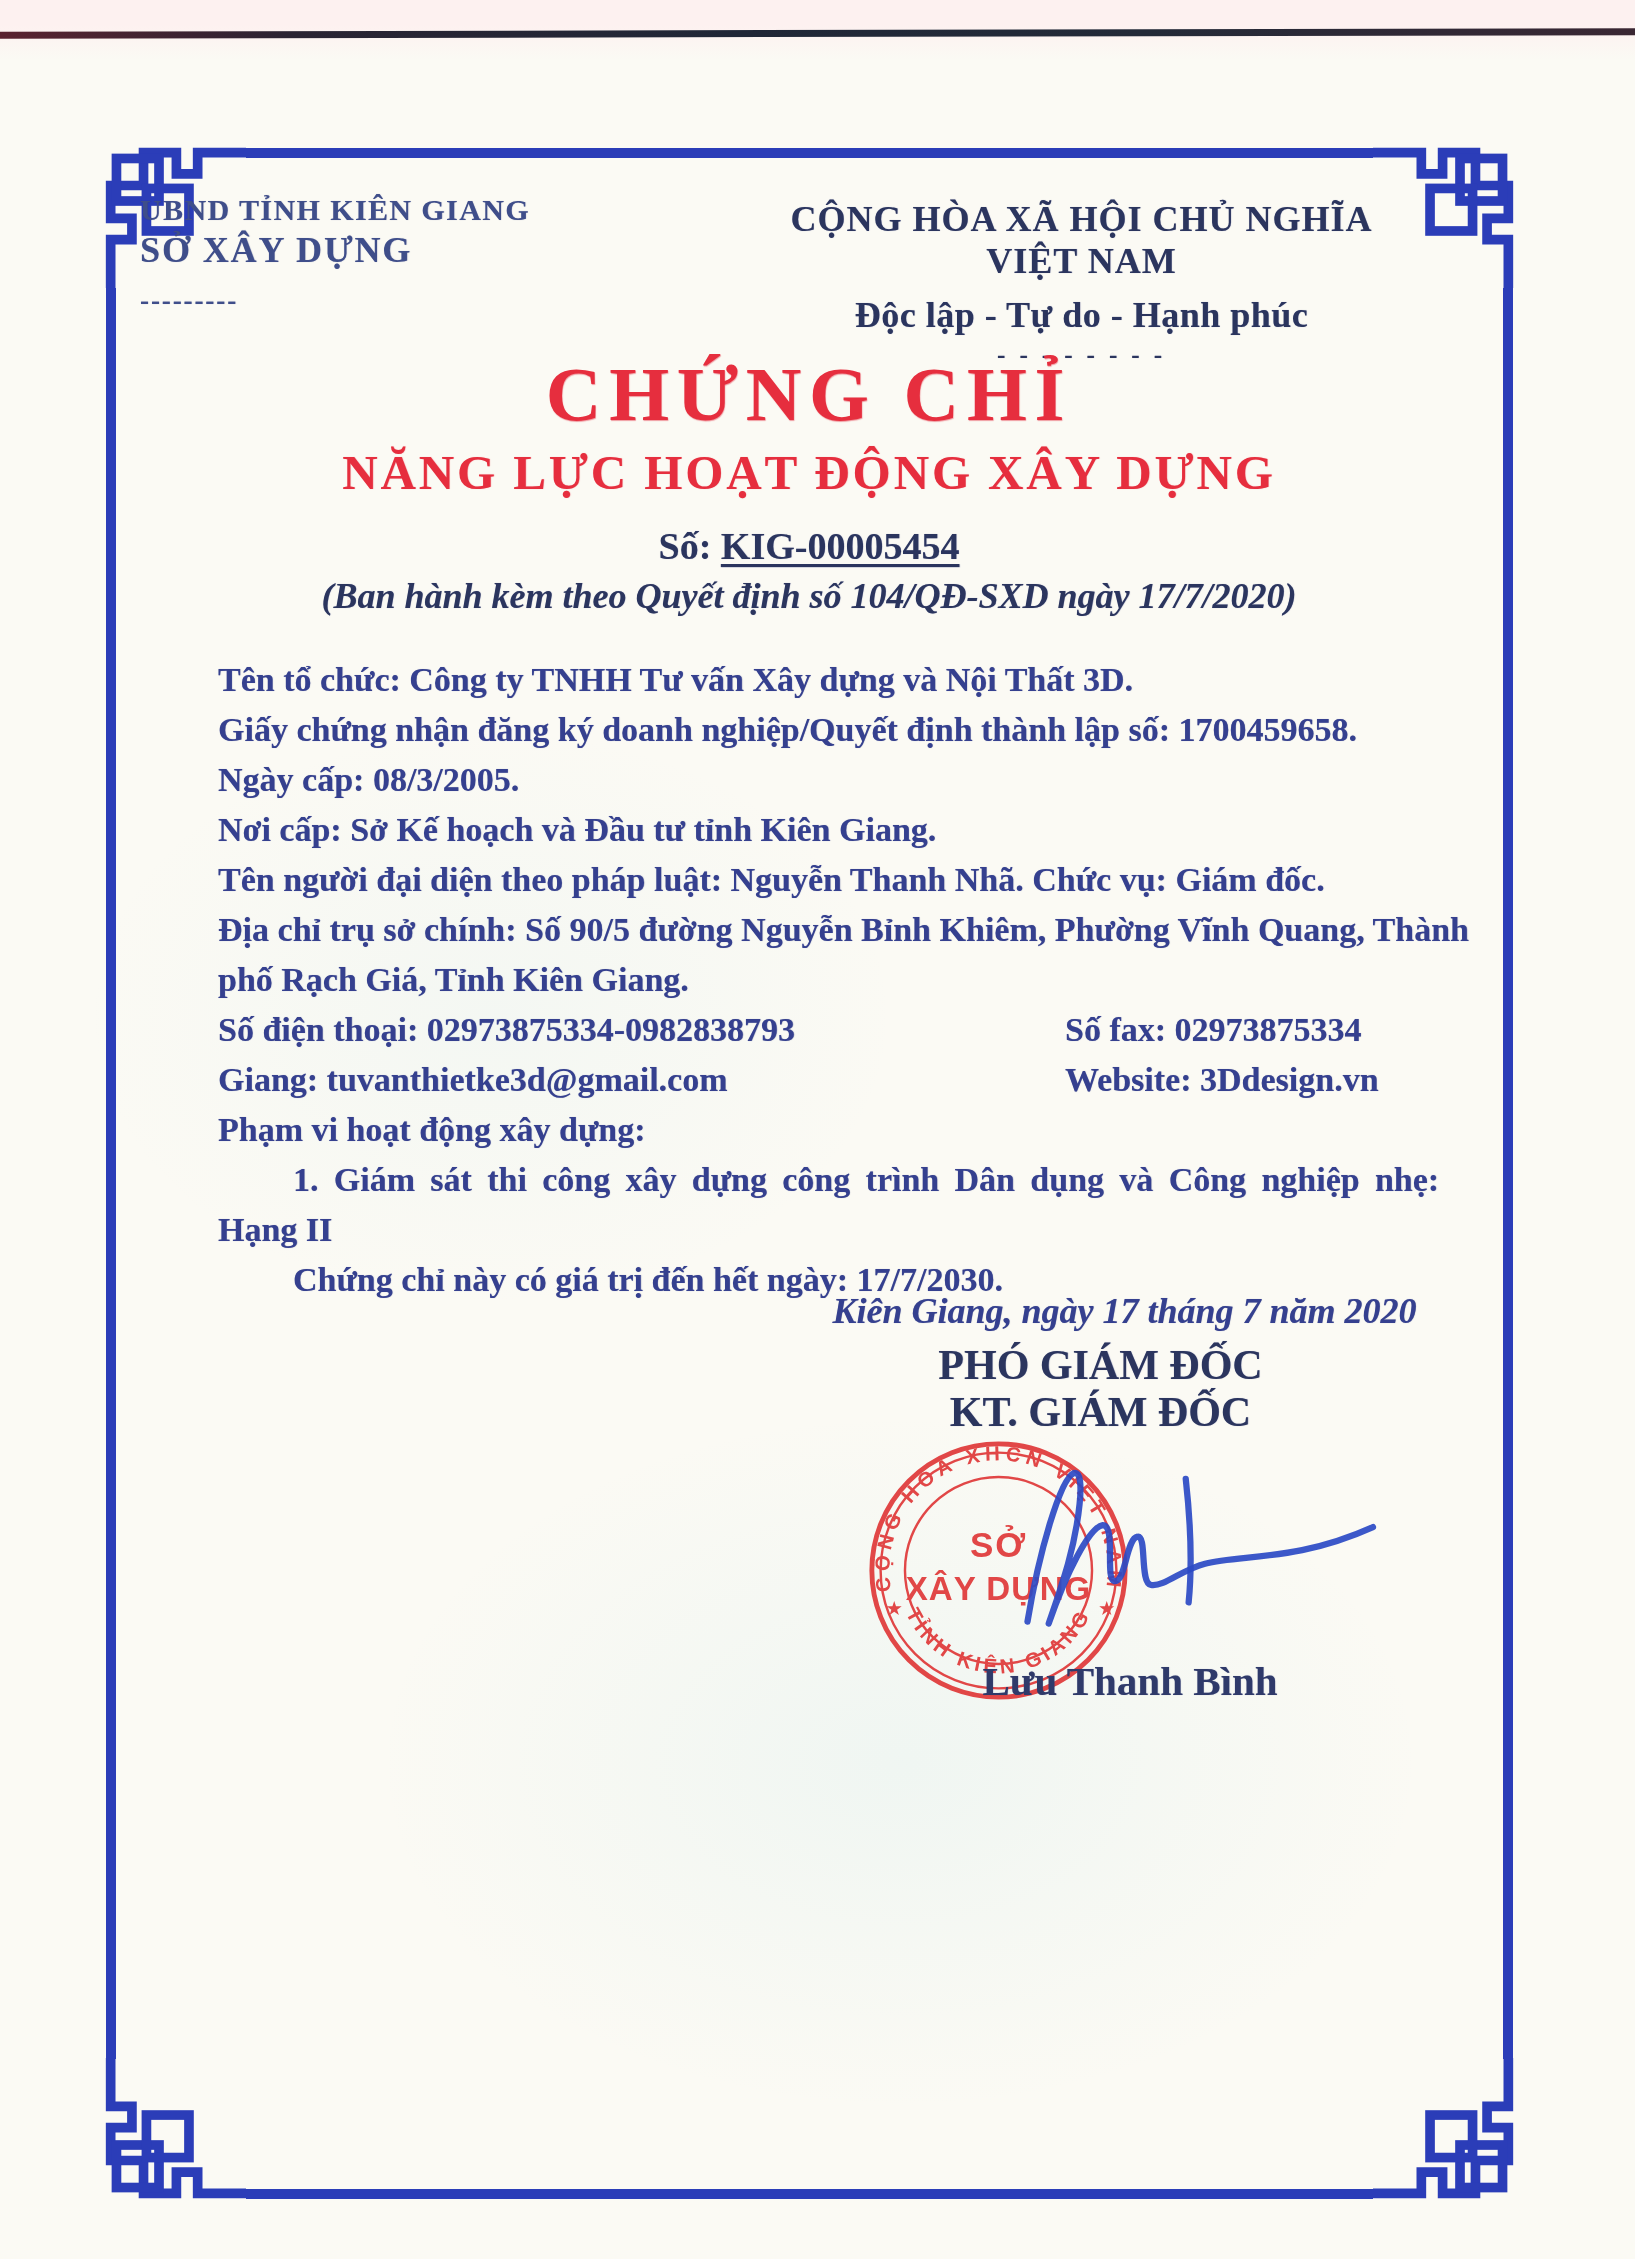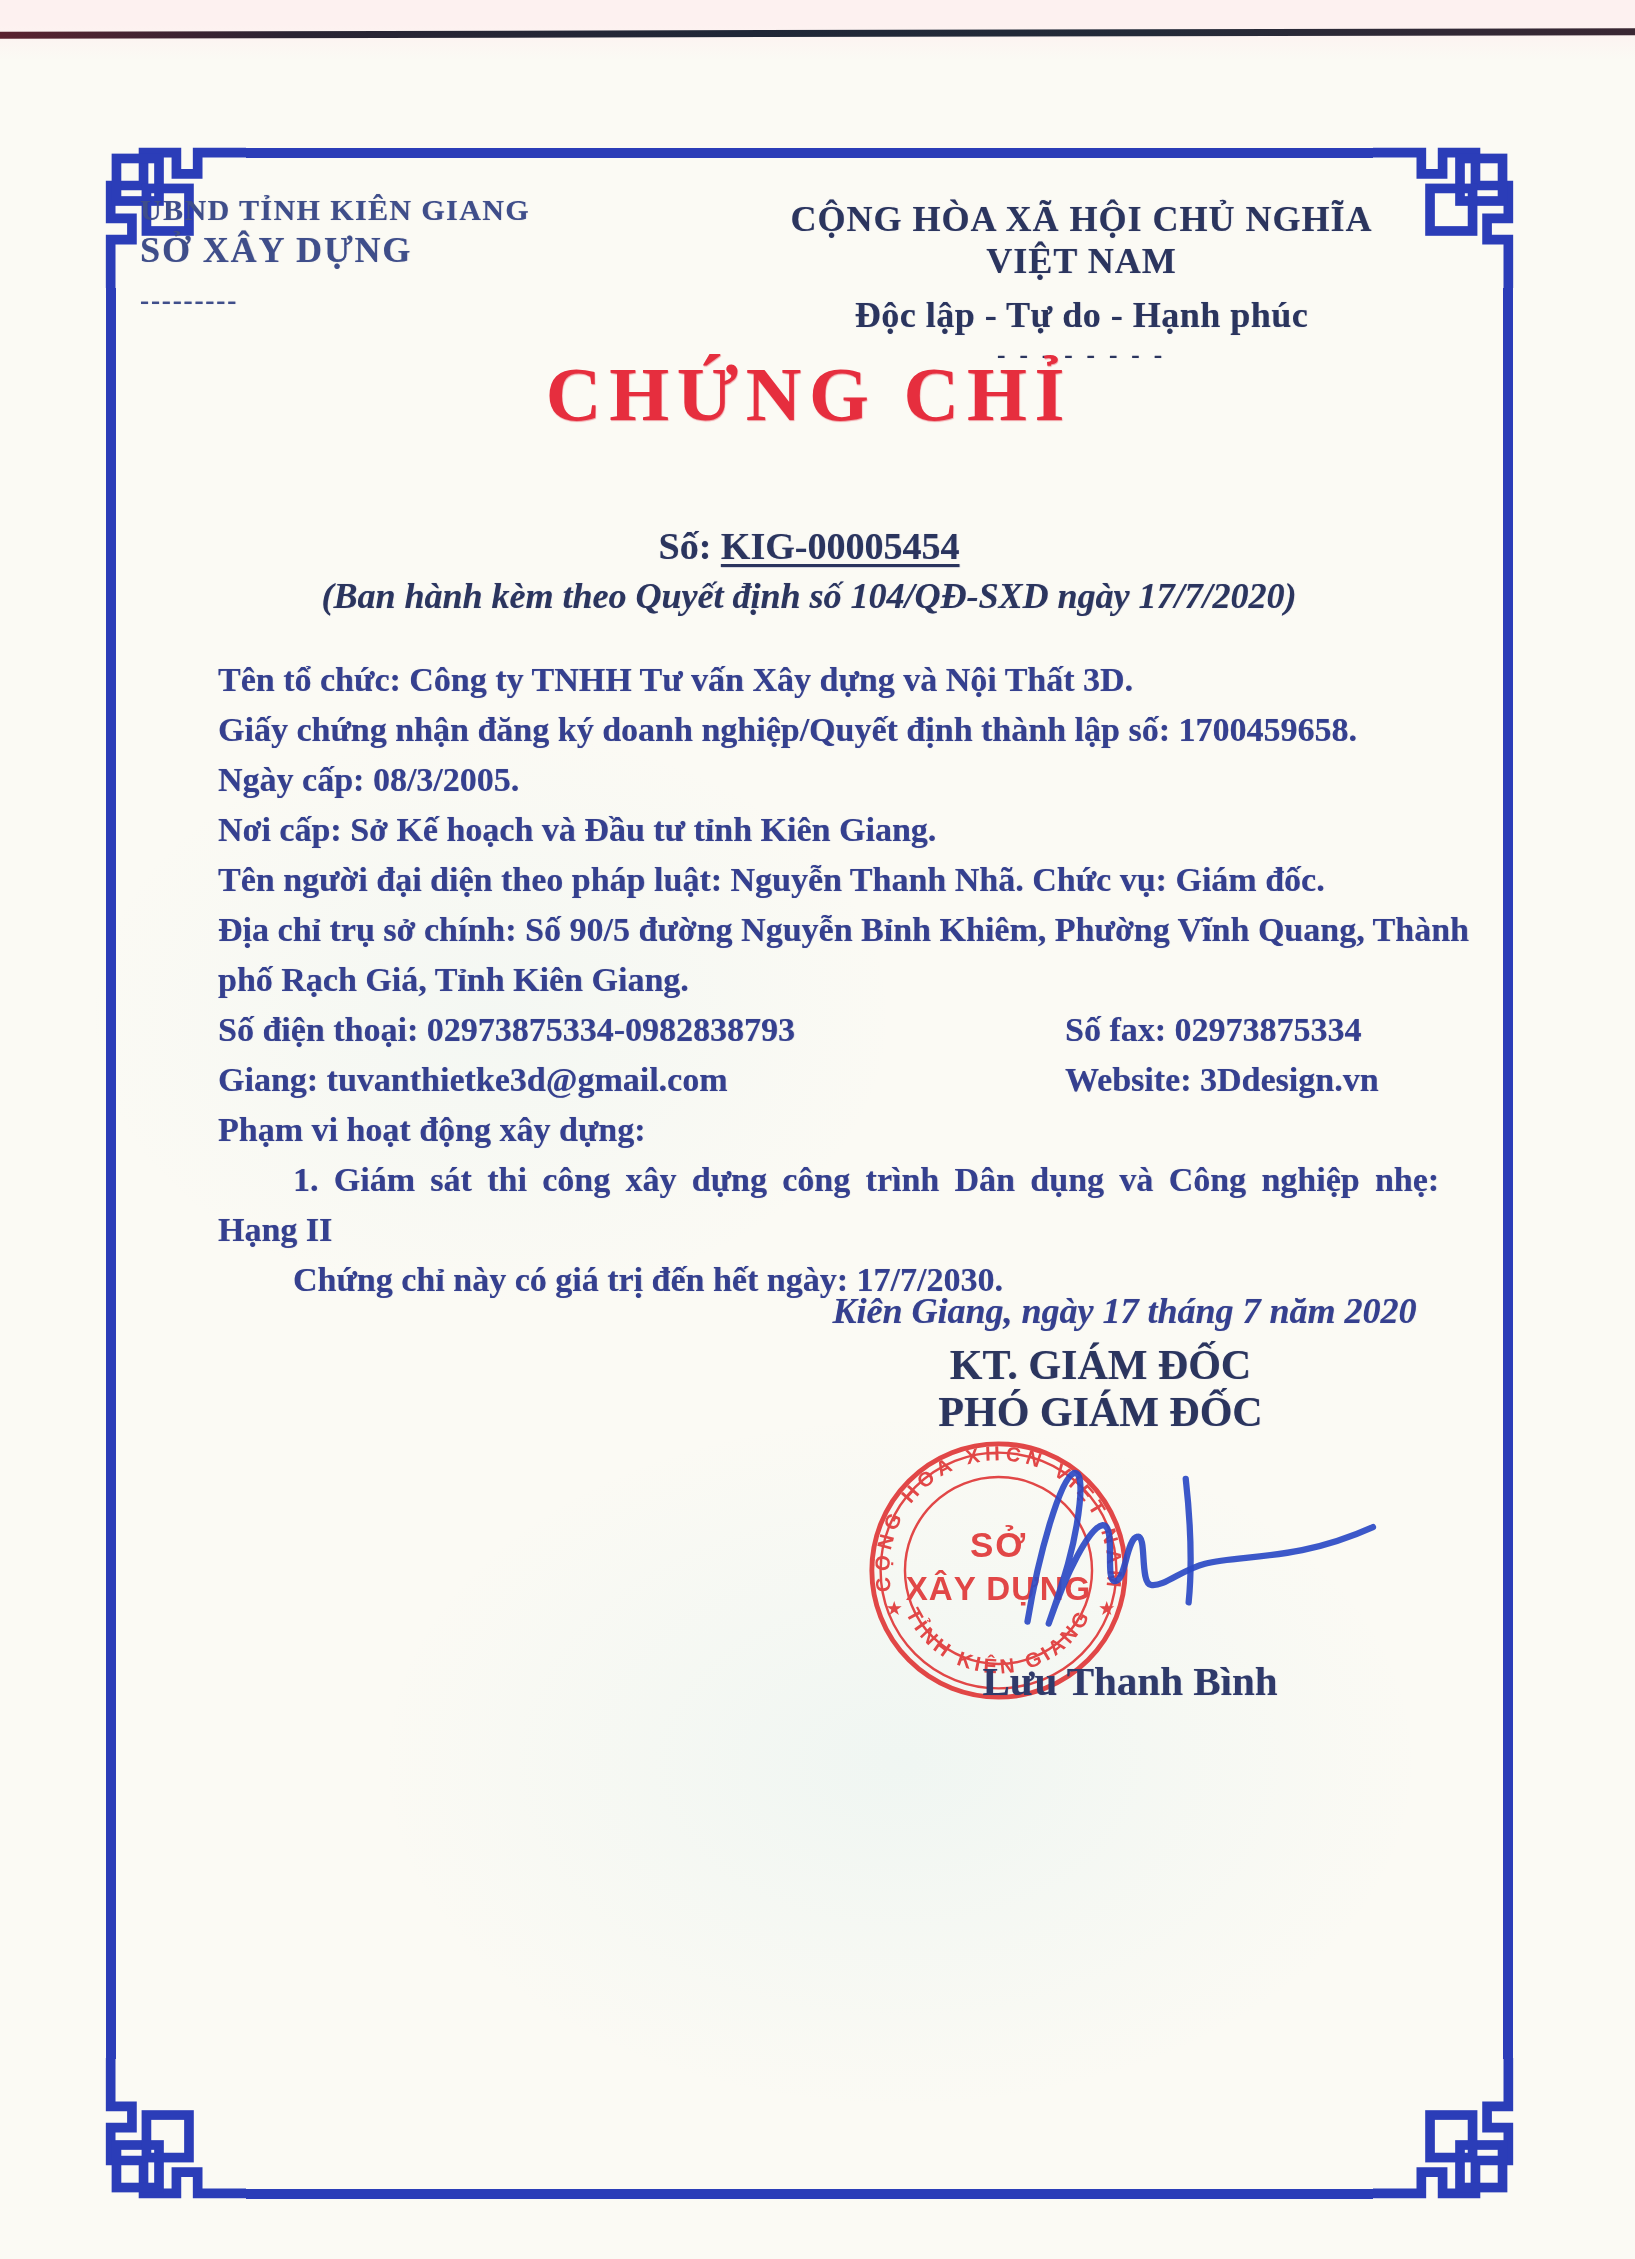--- a/index.html
+++ b/index.html
@@ -122,20 +122,21 @@
     <div class="issuer-div">---------</div>
   </div>
 
   <div class="national inky">
     <div class="national-l1">CỘNG HÒA XÃ HỘI CHỦ NGHĨA VIỆT NAM</div>
     <div class="national-l2">Độc lập - Tự do - Hạnh phúc</div>
     <div class="national-div">- - - - - - - -</div>
   </div>
 
   <div class="centerband title">CHỨNG CHỈ</div>
+  <div class="centerband subtitle">NĂNG LỰC HOẠT ĐỘNG XÂY DỰNG</div>
   <div class="centerband cert-no inky">
     <span>Số:</span>
     <span class="cert-num">KIG-00005454</span>
   </div>
   <div class="centerband note inky">(Ban hành kèm theo Quyết định số 104/QĐ-SXD ngày 17/7/2020)</div>
 
   <div class="body-block inky">
     <p>Tên tổ chức: Công ty TNHH Tư vấn Xây dựng và Nội Thất 3D.</p>
     <p>Giấy chứng nhận đăng ký doanh nghiệp/Quyết định thành lập số: 1700459658.</p>
     <p>Ngày cấp: 08/3/2005.</p>
@@ -151,22 +152,22 @@
       <span class="col-right">Website: 3Ddesign.vn</span>
     </p>
     <p>Phạm vi hoạt động xây dựng:</p>
     <p class="scope-item">1. Giám sát thi công xây dựng công trình Dân dụng và Công nghiệp nhẹ:</p>
     <p class="rank">Hạng II</p>
     <p class="validity">Chứng chỉ này có giá trị đến hết ngày: 17/7/2030.</p>
   </div>
 
   <div class="place-date inky">Kiên Giang, ngày 17 tháng 7 năm 2020</div>
   <div class="signer-titles inky">
+    <div>PHÓ GIÁM ĐỐC</div>
     <div>KT. GIÁM ĐỐC</div>
-    <div>PHÓ GIÁM ĐỐC</div>
   </div>
 
   <svg class="stamp" viewBox="0 0 272 272">
     <circle cx="136" cy="136" r="130" stroke-width="5"></circle>
     <circle cx="136" cy="136" r="121" stroke-width="2.5"></circle>
     <circle cx="136" cy="136" r="96" stroke-width="2.5"></circle>
     <defs>
       <path id="arcTop" d="M 31,174 A 112,112 0 1 1 241,174"></path>
       <path id="arcBot" d="M 36,166 A 104,104 0 0 0 236,166"></path>
     </defs>

